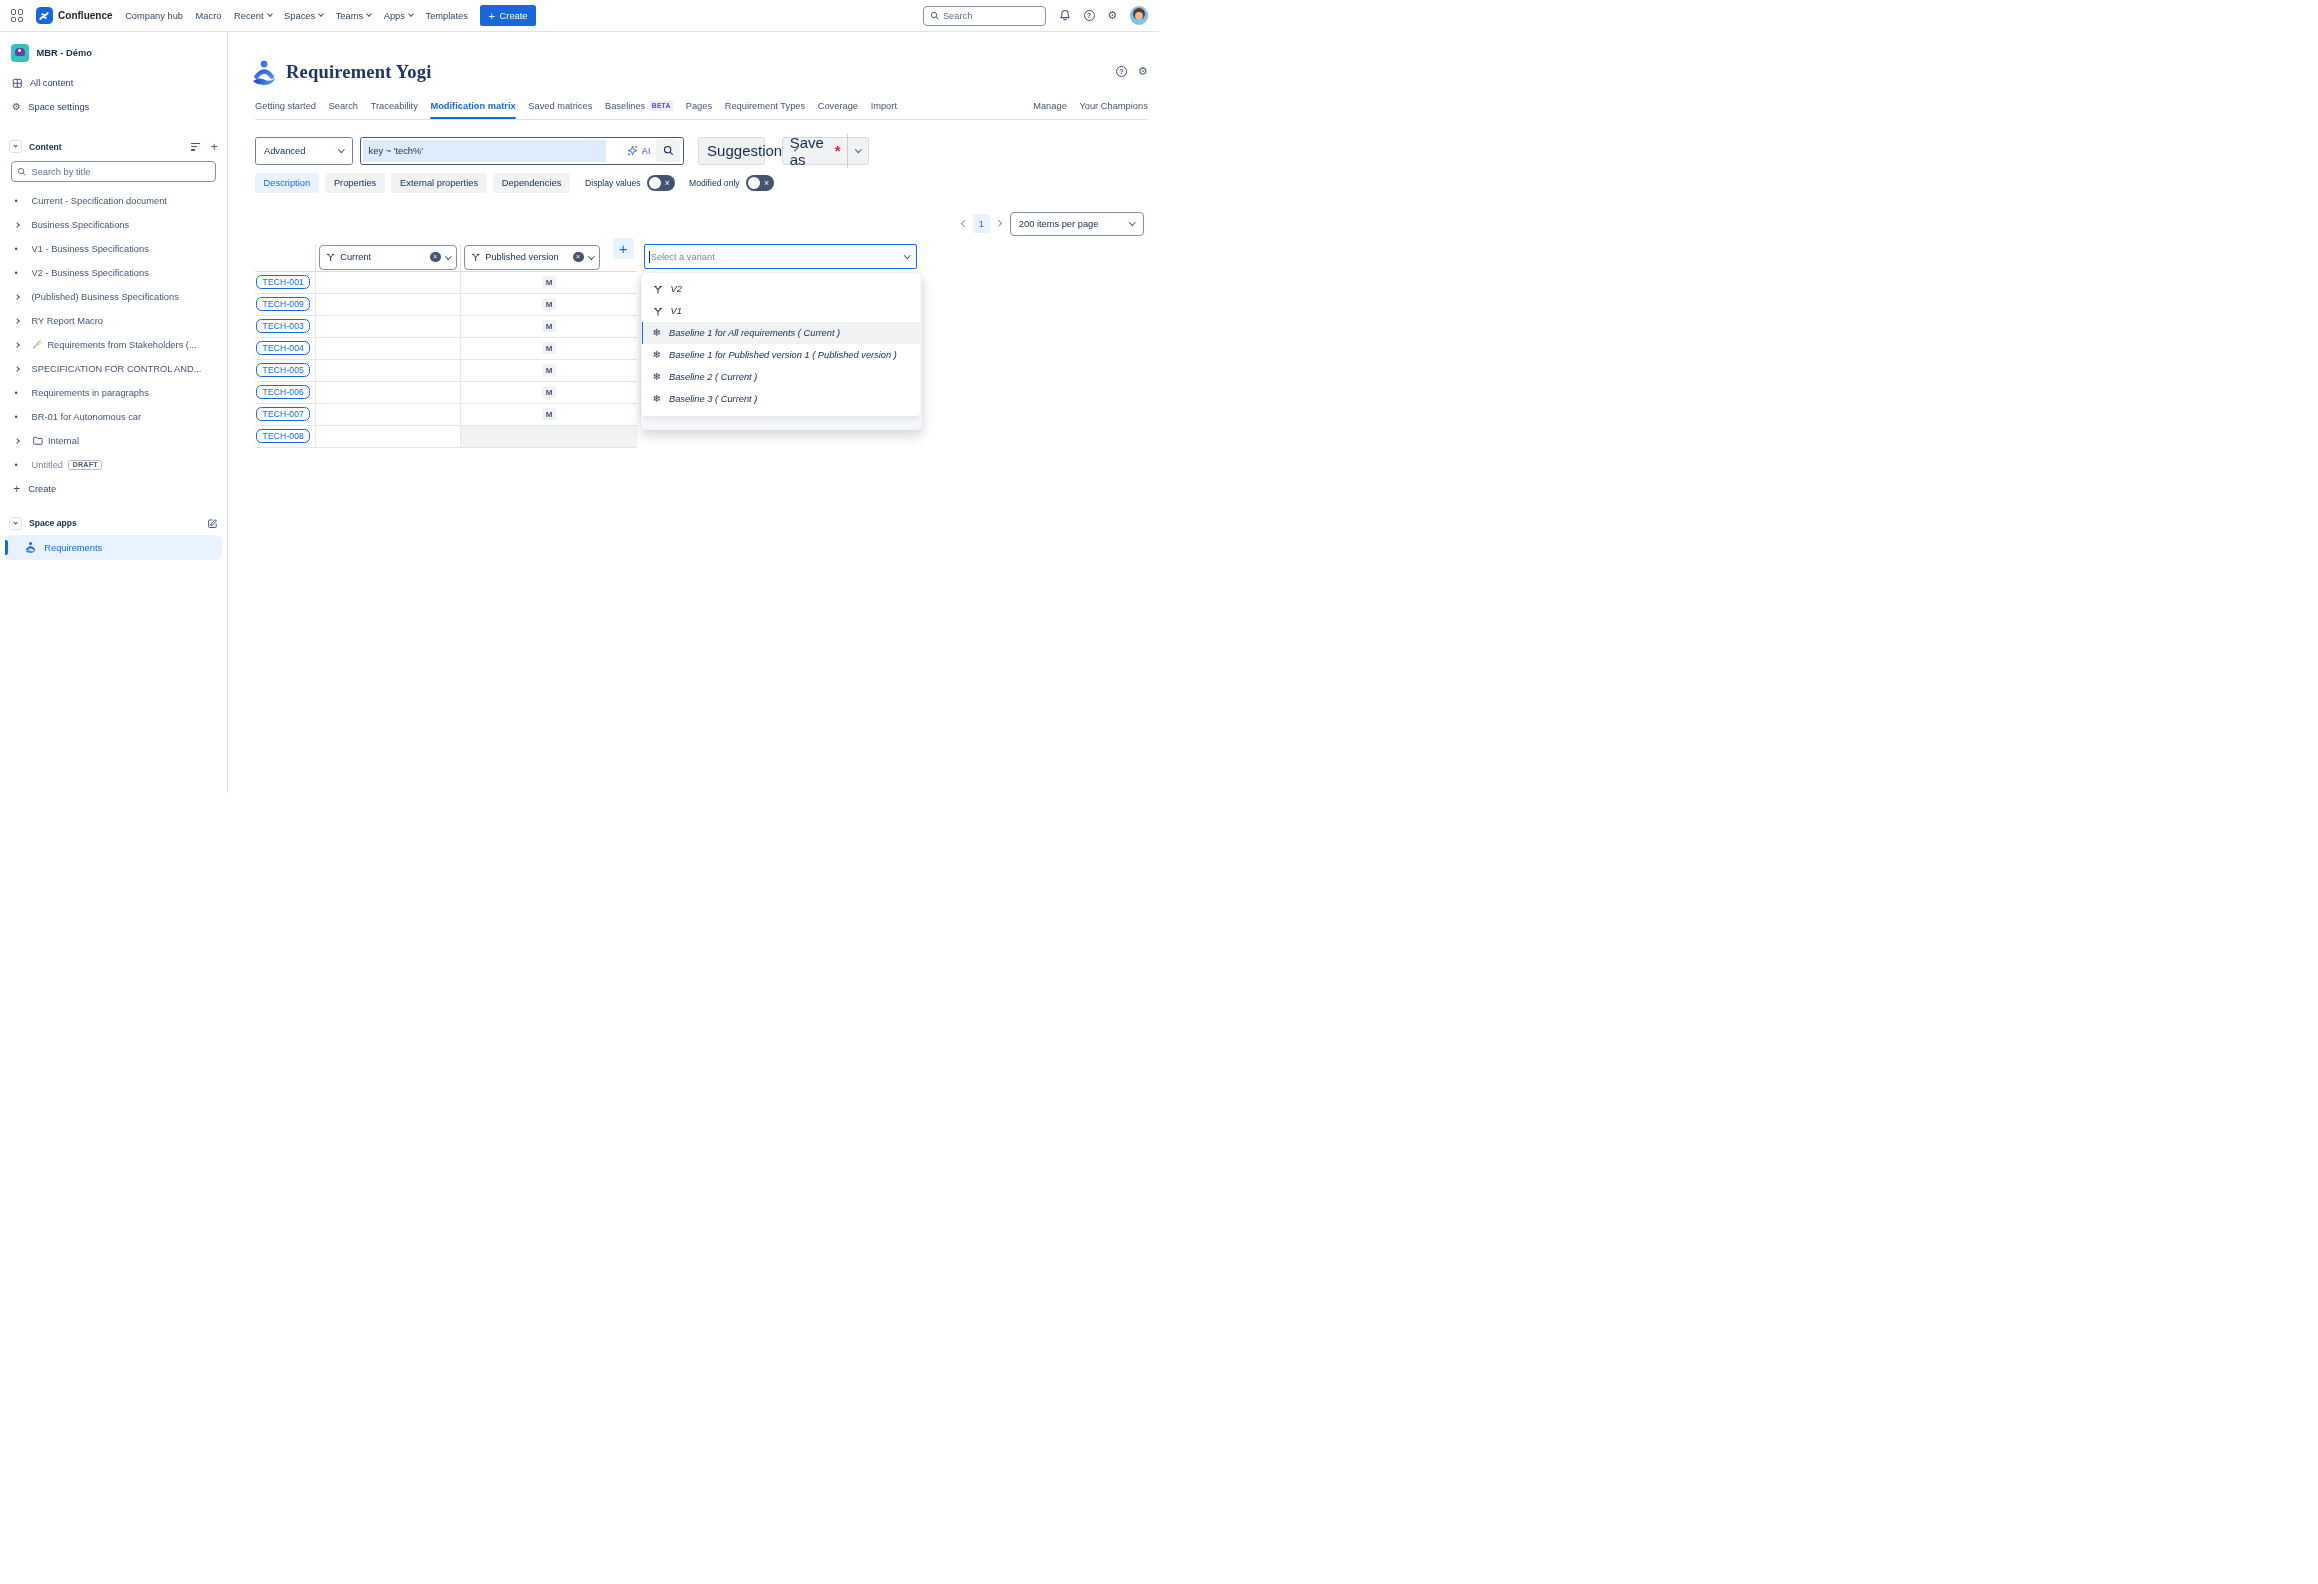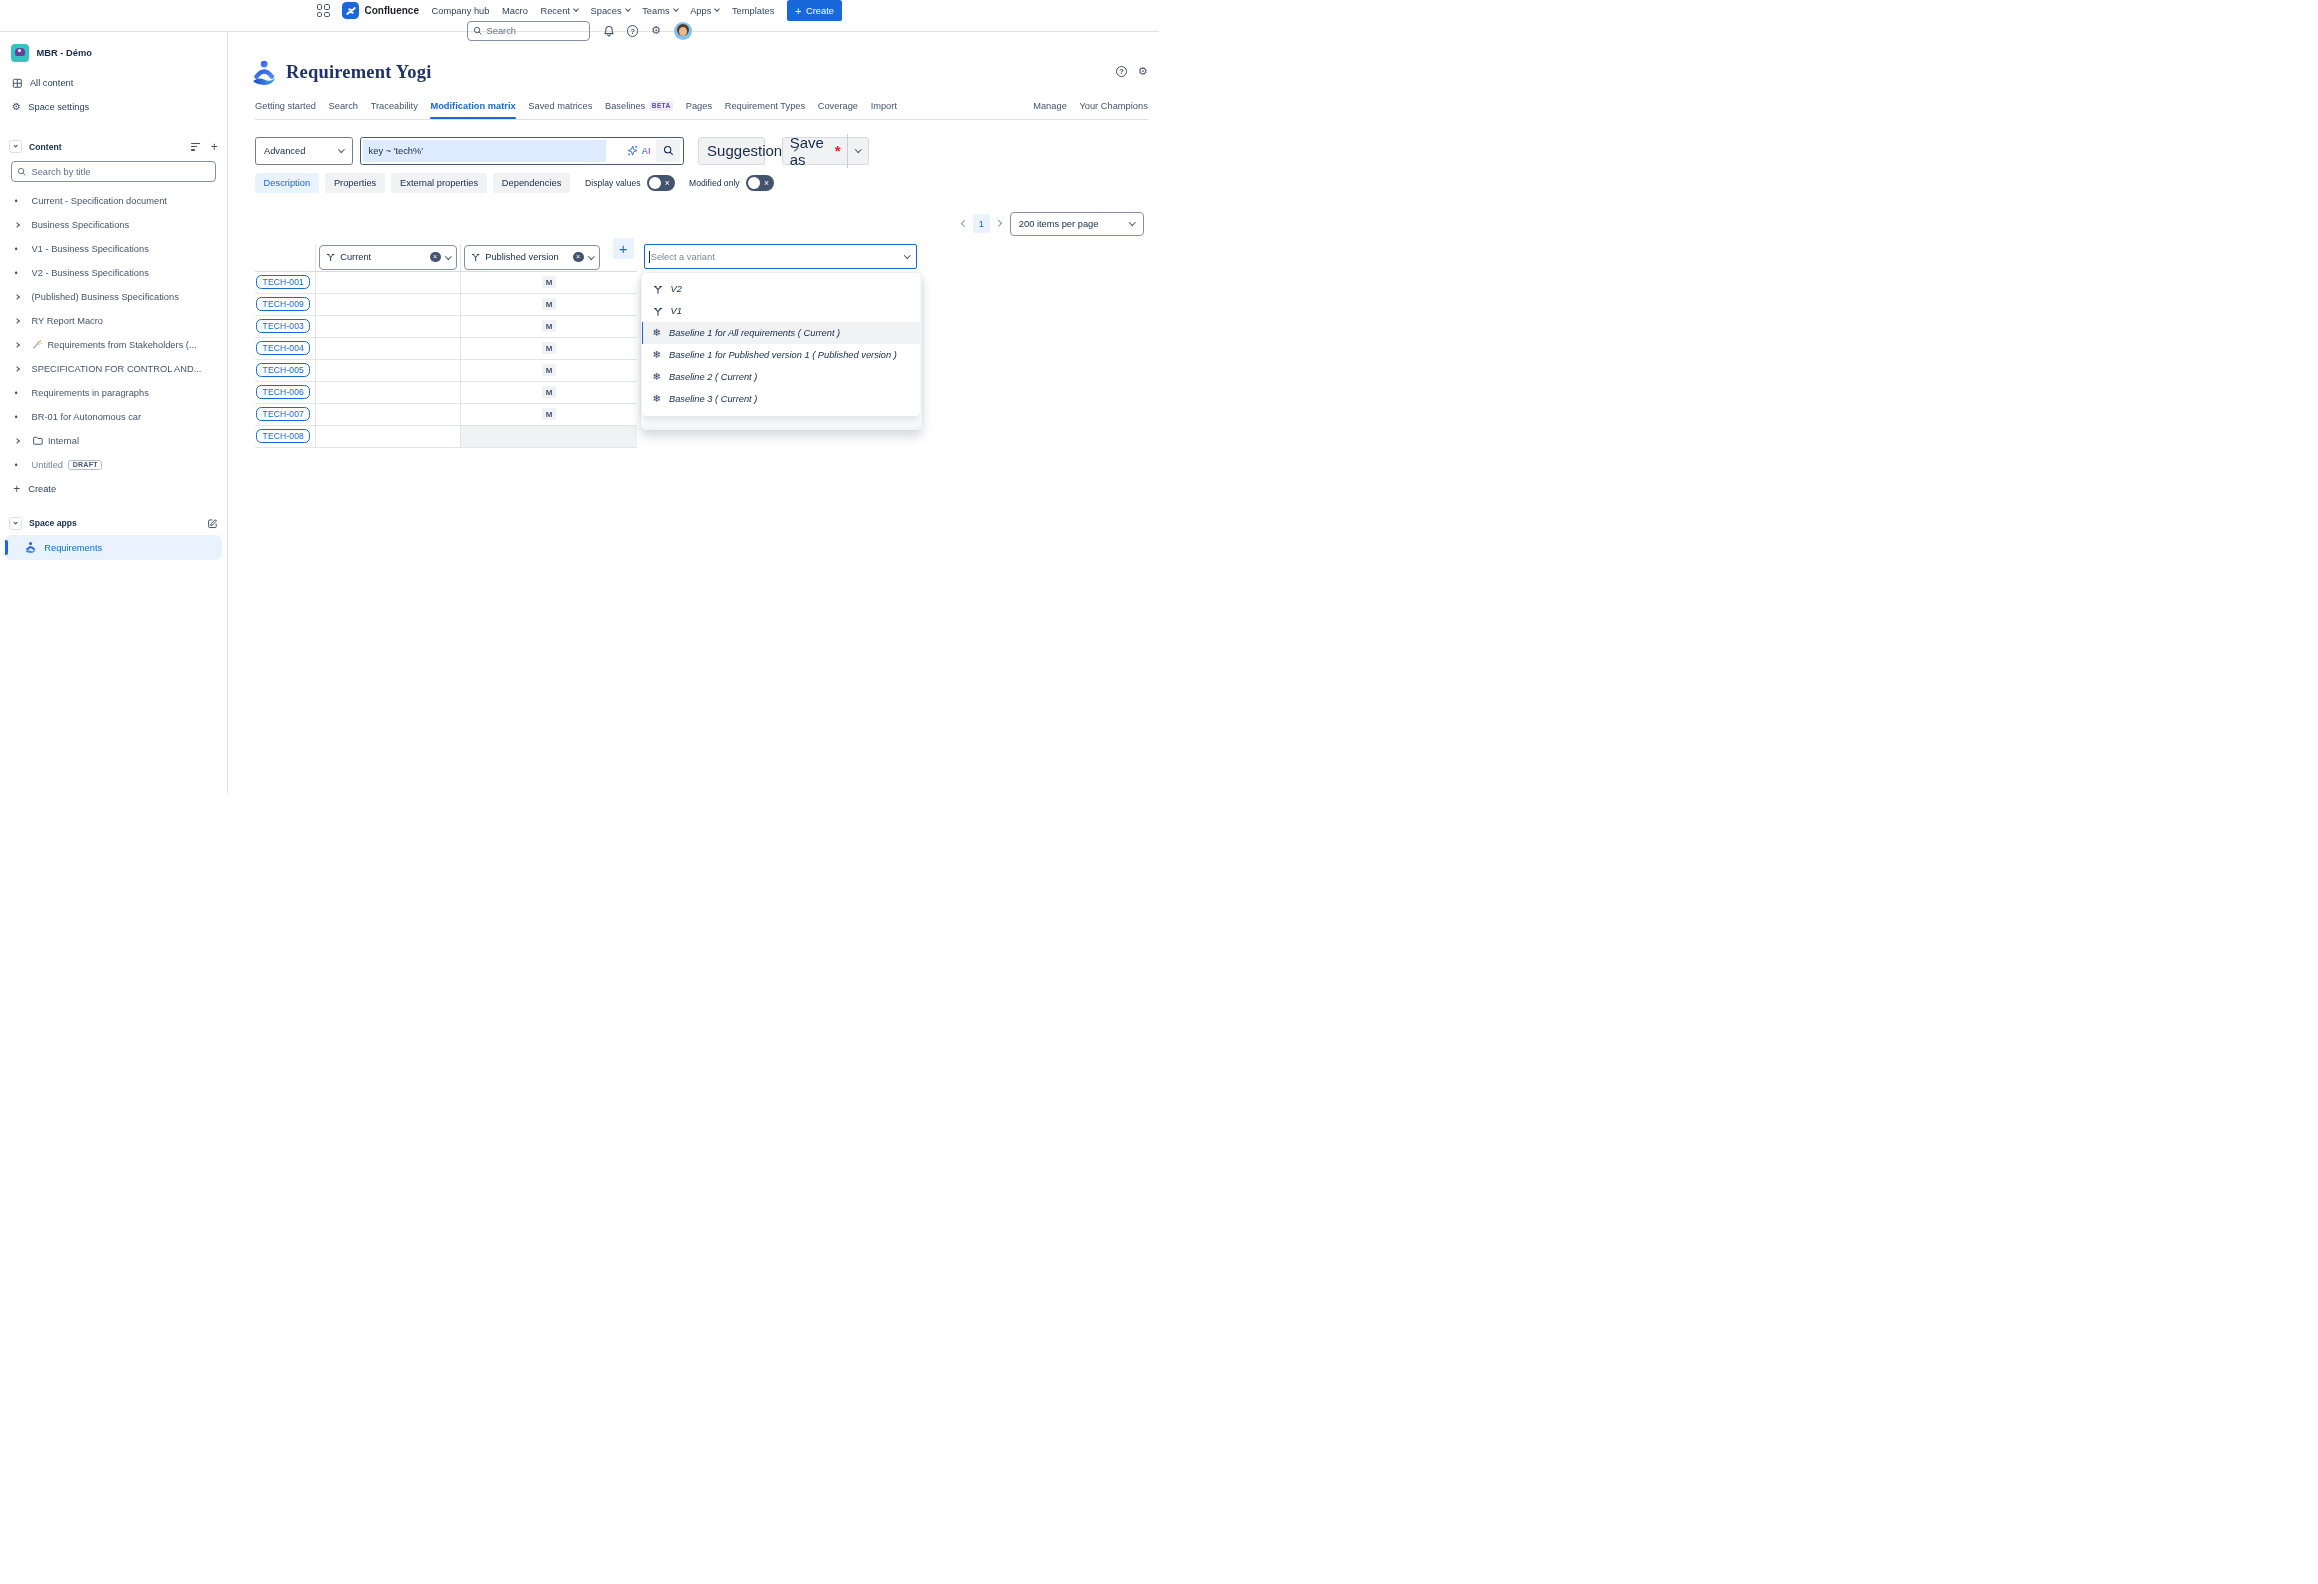--- a/index.html
+++ b/index.html
@@ -9,21 +9,21 @@
   
   .chv, .chr { display:inline-block; width:4.6px; height:4.6px; border-right:1.2px solid currentColor; border-bottom:1.2px solid currentColor; }
   .chv { transform:rotate(45deg) translate(-0.7px,-0.7px); }
   .chr { transform:rotate(-45deg); }
   .clear-badge { display:inline-flex; width:10.6px; height:10.6px; border-radius:50%; background:#44546F; color:#fff; font-size:7.3px; align-items:center; justify-content:center; line-height:1; }
   .toggle { position:relative; width:28px; height:16px; border-radius:8px; background:#44546F; display:inline-block; }
   .toggle .knob { position:absolute; left:2px; top:2px; width:12px; height:12px; border-radius:50%; background:#fff; }
   .toggle .off-x { position:absolute; right:5.3px; top:2px; color:#fff; font-size:8.6px; line-height:12px; }
 
   
-  .topnav { position:absolute; left:0; top:0; width:1159px; height:32px; background:#fff; border-bottom:0.7px solid #E0E2E6; display:flex; align-items:center; justify-content:space-between; padding:0 10.6px; z-index:40;flex-direction:column; }
+  .topnav { position:absolute; left:0; top:0; width:1159px; height:32px; background:#fff; border-bottom:0.7px solid #E0E2E6; display:flex; align-items:center; justify-content:space-between; padding:0 10.6px; z-index:40; }
   .topnav-left { display:flex; align-items:center; gap:12.6px; }
   .grid-icon { display:grid; grid-template-columns:5.3px 5.3px; grid-template-rows:5.3px 5.3px; gap:2px; }
   .grid-icon span { border:1.3px solid #44546F; border-radius:1.7px; }
   .conf-brand { display:flex; align-items:center; gap:5.3px; }
   .conf-mark { width:17px; height:17px; border-radius:4.6px; background:#1868DB; display:flex; align-items:center; justify-content:center; }
   .conf-name { font-weight:bold; font-size:10px; color:#1D2125; }
   .nav-item { font-size:9.3px; color:#344563; display:flex; align-items:center; gap:4px; }
   .nav-item .chv { width:4px; height:4px; margin-top:-1.3px; }
   .create-btn { background:#1868DB; color:#fff; font-size:9.3px; height:21px; padding:0 8px; border-radius:2.6px; display:flex; align-items:center; gap:4.6px; }
   .topnav-right { display:flex; align-items:center; gap:12.6px; }

